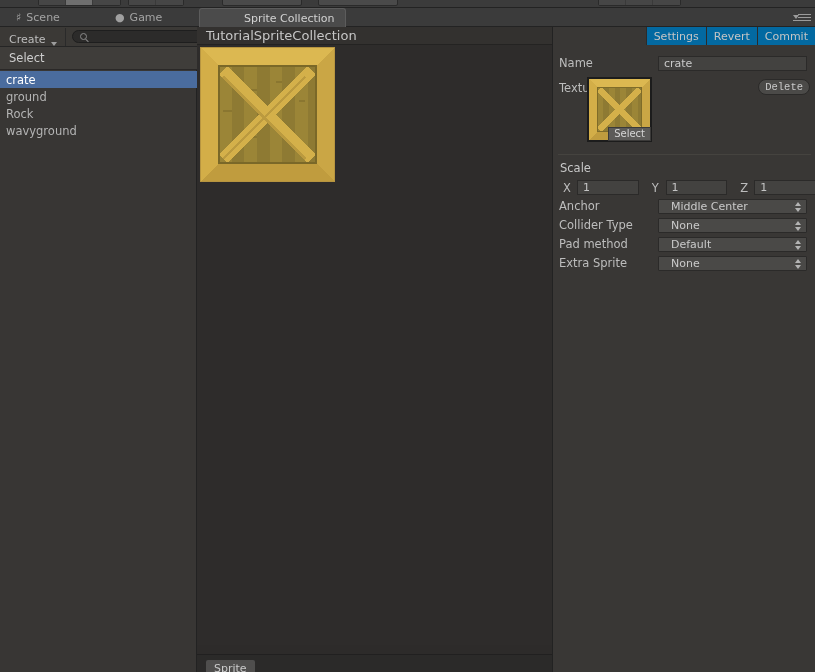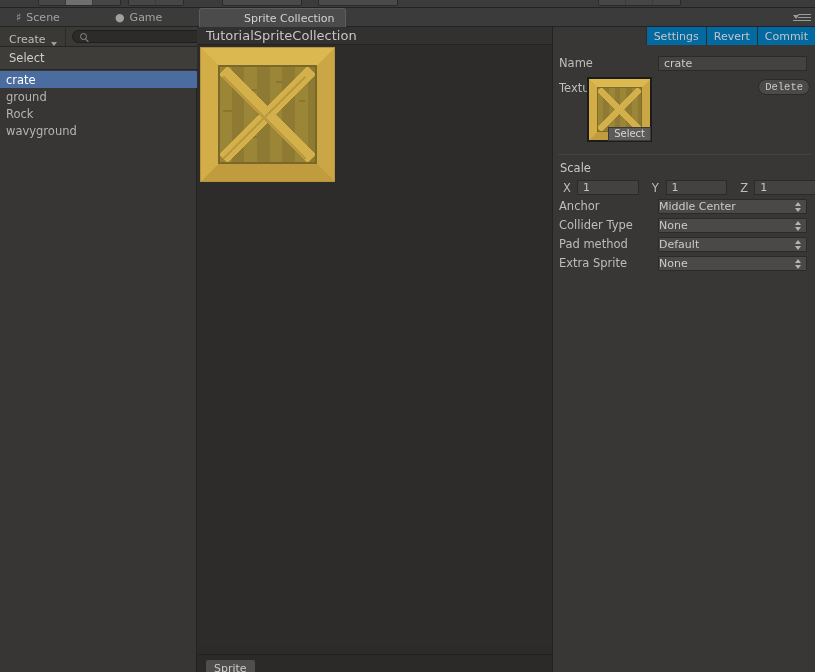--- a/index.html
+++ b/index.html
@@ -206,21 +206,21 @@
     background: #434240; border: 1px solid #2b2a29;
     color: #c4c4c4; font-size: 11px;
     display: flex; align-items: center; padding-left: 5px;
   }
 
   
   .dd {
     flex: 1; margin-right: 9px; height: 15px;
     background: #4a4947; border: 1px solid #2b2a29;
     color: #cacaca; font-size: 11px;
-    display: flex; align-items: center; padding-left: 0;
+    display: flex; align-items: center; padding-left: 12px;
     position: relative; border-radius: 1px;
   }
   .dd-arrows {
     position: absolute; right: 5px; top: 2px;
     display: flex; flex-direction: column; gap: 2px;
   }
   .dd-arrows span {
     width: 0; height: 0;
     border-left: 3px solid transparent; border-right: 3px solid transparent;
   }

